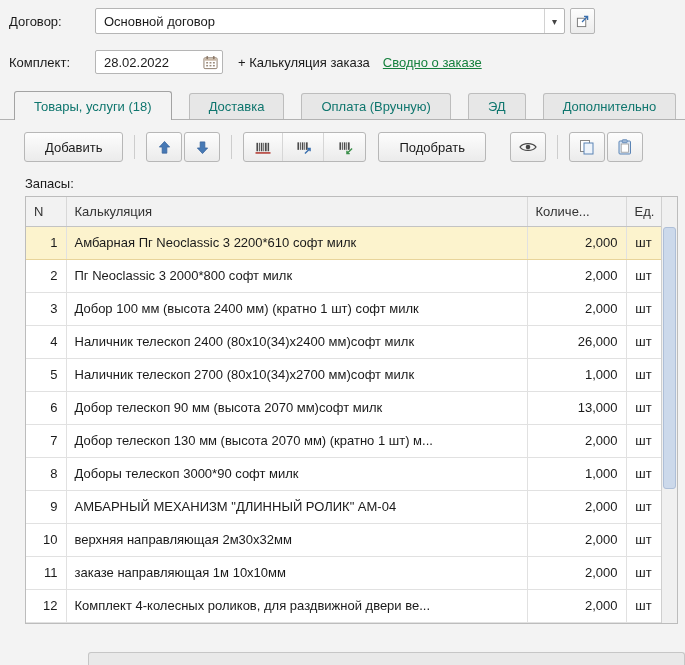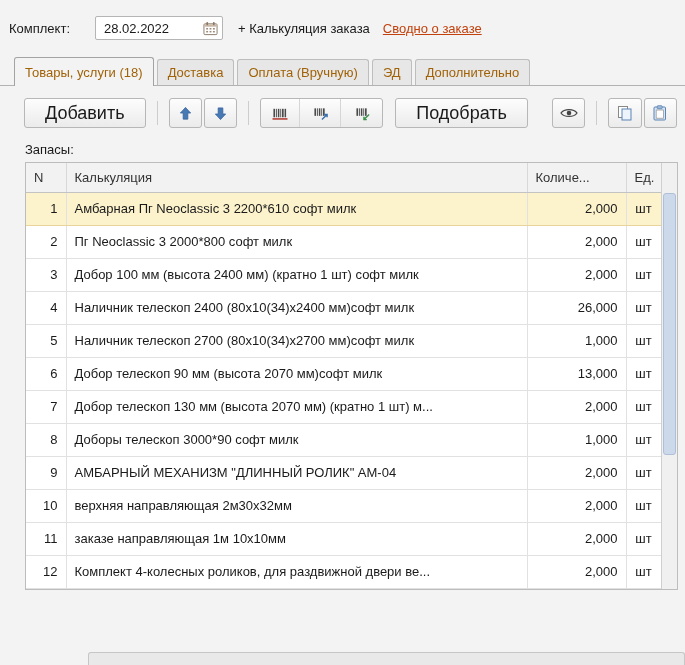--- a/index.html
+++ b/index.html
@@ -27,40 +27,40 @@
     background:linear-gradient(#fdfdfd,#ececec); border:1px solid #b5b5b5; border-radius:2px;
     display:flex; align-items:center; justify-content:center; cursor:pointer;
   }
   .date-input {
     width:128px; height:24px; background:#fff; border:1px solid #b5b5b5; border-radius:2px;
     display:flex; align-items:center;
   }
   .date-value { flex:1; padding:0 8px; }
   .cal-btn { width:24px; display:flex; align-items:center; justify-content:center; cursor:pointer; }
   .calc-text { margin-left:15px; white-space:nowrap; }
-  .summary-link { margin-left:13px; color:#c2410c; text-decoration:underline; cursor:pointer; white-space:nowrap; }
+  .summary-link { margin-left:13px; color:#15803d; text-decoration:underline; cursor:pointer; white-space:nowrap; }
 
   .tab-bar {
     display:flex; align-items:flex-end; margin-top:17px; padding:0 8px 0 14px;
     height:29px; border-bottom:1px solid #b2b2b2;
   }
   .tab {
-    height:26px; display:flex; align-items:center; padding:0 10px; margin-right:3px;
+    height:26px; display:flex; align-items:center; padding:0 19px; margin-right:17px;
     background:#e7e7e7; border:1px solid #bdbdbd; border-bottom:none;
-    border-radius:3px 3px 0 0; cursor:pointer; white-space:nowrap; color:#a16207;
+    border-radius:3px 3px 0 0; cursor:pointer; white-space:nowrap; color:#0f766e;
   }
   .tab.active {
     background:#f3f3f3; border-color:#a3a3a3; height:29px; margin-bottom:-1px; z-index:2; position:relative;
   }
 
   .toolbar { display:flex; align-items:center; margin:12px 8px 0 24px; height:30px; }
   .btn {
     height:30px; padding:0 20px; display:flex; align-items:center; cursor:pointer;
     background:linear-gradient(#fdfdfd,#ebebeb); border:1px solid #b7b7b7; border-radius:3px;
-    font-size:18px; white-space:nowrap;
+    font-size:13px; white-space:nowrap;
   }
   .icon-btn {
     width:36px; height:30px; display:flex; align-items:center; justify-content:center; cursor:pointer;
     background:linear-gradient(#fdfdfd,#ebebeb); border:1px solid #b7b7b7; border-radius:3px;
   }
   .icon-btn + .icon-btn { margin-left:2px; }
   .btn-group {
     display:flex; border:1px solid #b7b7b7; border-radius:3px;
     background:linear-gradient(#fdfdfd,#ebebeb); height:30px;
   }
@@ -105,20 +105,35 @@
     position:absolute; left:88px; right:0; bottom:0; height:13px;
     background:#e9e9e9; border:1px solid #c6c6c6; border-bottom:none; border-radius:3px 3px 0 0;
   }
   svg { display:block; }
 </style>
 </head>
 <body>
 
 <div class="page">
 
+  <div class="form-row row-contract">
+    <div class="field-label">Договор:</div>
+    <div class="combo">
+      <span class="combo-value">Основной договор</span>
+      <span class="combo-drop">▾</span>
+    </div>
+    <div class="mini-btn">
+      <span>
+        <svg width="13" height="13" viewBox="0 0 14 14">
+            <rect x="1.5" y="3.5" width="9" height="9" fill="#fff" stroke="#777" stroke-width="1"></rect>
+            <path d="M6.5 7.5 L12.3 1.7 M8.6 1.5 H12.5 V5.4" stroke="#3a6fae" fill="none" stroke-width="1.4"></path>
+          </svg>
+      </span>
+    </div>
+  </div>
 
   <div class="form-row row-shipment">
     <div class="field-label">Комплект:</div>
     <div class="date-input">
       <span class="date-value">28.02.2022</span>
       <span class="cal-btn">
         <svg width="15" height="15" viewBox="0 0 16 16">
             <rect x="1" y="3" width="14" height="11.5" rx="1.2" fill="#fff" stroke="#8a7766" stroke-width="1"></rect>
             <rect x="1.5" y="3.5" width="13" height="2.6" fill="#c9b8a6"></rect>
             <rect x="3.6" y="1" width="1.8" height="3.4" rx="0.8" fill="#8a7766"></rect>

